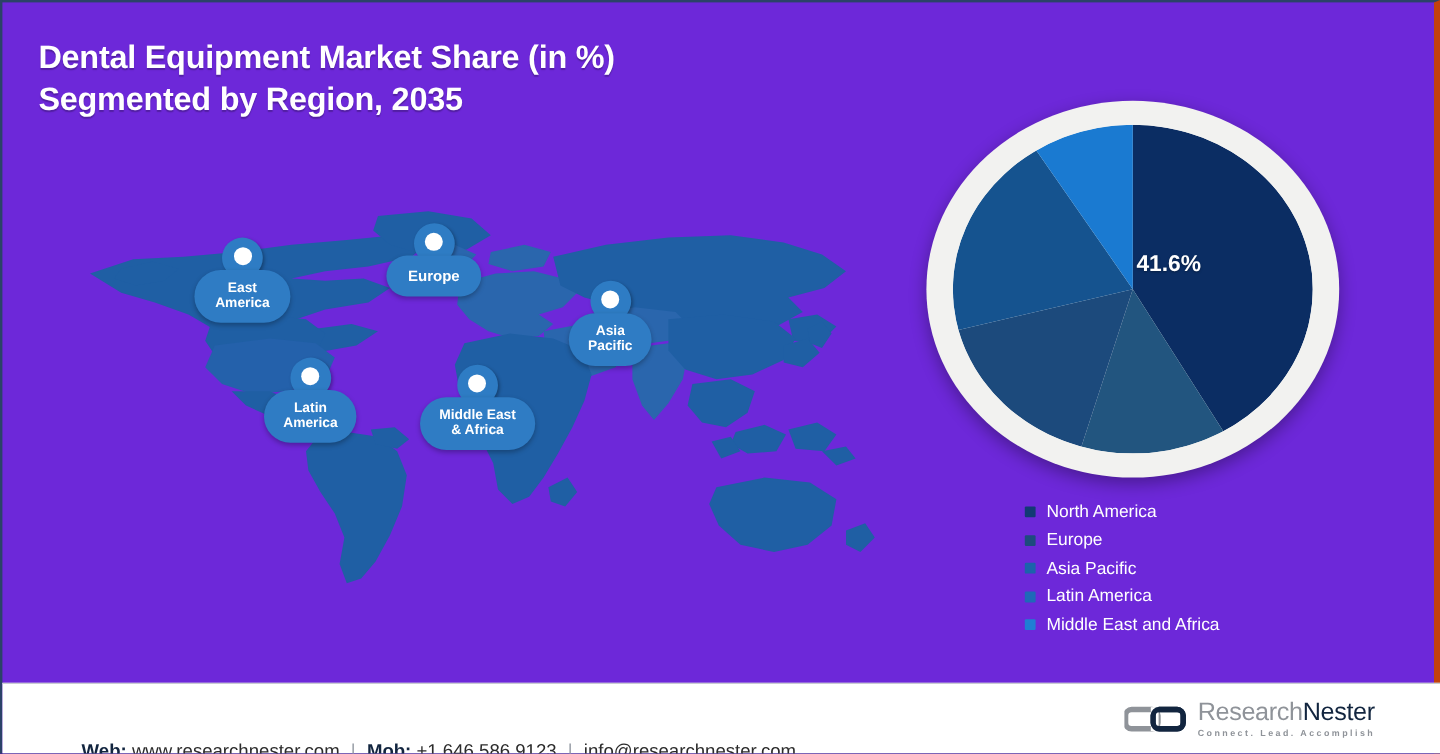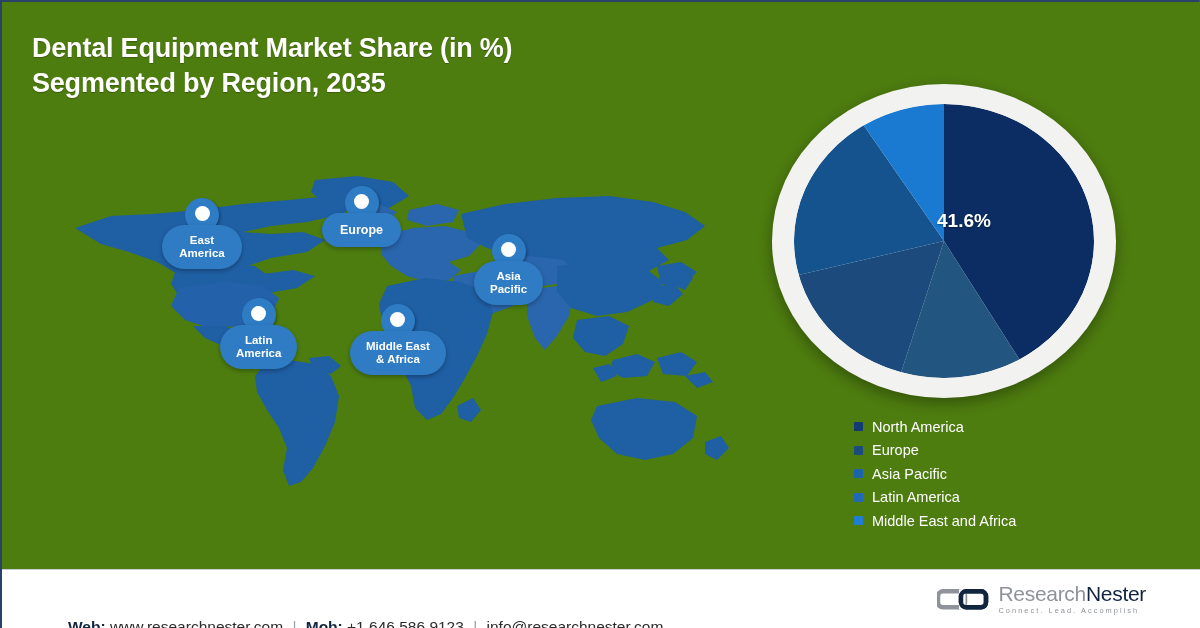--- a/index.html
+++ b/index.html
@@ -4,25 +4,25 @@
 <title>Dental Equipment Market Share</title>
 <style>
   html,body{margin:0;padding:0;}
   body{
     width:1200px;height:628px;overflow:hidden;
     font-family:"Liberation Sans",sans-serif;
     background:#0d2142;
   }
   .canvas{
     position:relative;width:1200px;height:628px;
-    background:#4d7c0f;
+    background:#6d28d9;
     box-sizing:border-box;
     border-top:2px solid #2b4268;
     border-left:2px solid #2b4268;
-    border-right:1px solid #c2410c;
+    border-right:5px solid #c2410c;
   }
 
   
   .title{
     position:absolute;left:30px;top:29px;
     color:#ffffff;
     font-size:27px;line-height:1.28;
     font-weight:bold;
     letter-spacing:-0.2px;
     white-space:pre-line;
@@ -75,21 +75,21 @@
     background:#f2f2f0;
     box-shadow:0 5px 14px rgba(0,0,0,.33);
   }
   .pie-disc{
     position:absolute;left:22px;top:20px;width:300px;height:274px;
     border-radius:50%;overflow:hidden;
   }
   .pie-disc svg{display:block;width:100%;height:100%;}
   .pie-label{
     position:absolute;color:#ffffff;font-weight:bold;font-size:19px;
-    left:165px;top:126px;text-shadow:0 1px 2px rgba(0,0,0,.35);
+    left:175px;top:126px;text-shadow:0 1px 2px rgba(0,0,0,.35);
   }
 
   
   .legend{position:absolute;left:852px;top:413px;}
   .legend-row{
     display:flex;align-items:center;height:23.5px;
   }
   .legend-sw{
     width:9px;height:9px;flex:0 0 9px;margin-right:9px;border-radius:1px;
   }
@@ -109,21 +109,21 @@
 
   .logo{position:absolute;right:56px;top:50%;transform:translateY(-50%);
         display:flex;align-items:center;}
   .logo-mark{width:52px;height:26px;margin-right:9px;flex:0 0 52px;}
   .logo-mark svg{display:block;width:100%;height:100%;}
   .logo-txt{line-height:1;}
   .logo-name{font-size:21px;font-weight:normal;letter-spacing:-0.3px;}
   .logo-name .g{color:#8f9399;}
   .logo-name .n{color:#12253f;}
   .logo-tag{
-    font-size:7.4px;font-weight:normal;color:#8f9399;
+    font-size:7.4px;font-weight:bold;color:#8f9399;
     letter-spacing:2.05px;margin-top:3px;
   }
 </style>
 </head>
 <body>
 
 <div class="canvas">
 
   <div class="title">Dental Equipment Market Share (in %)
 Segmented by Region, 2035</div>

